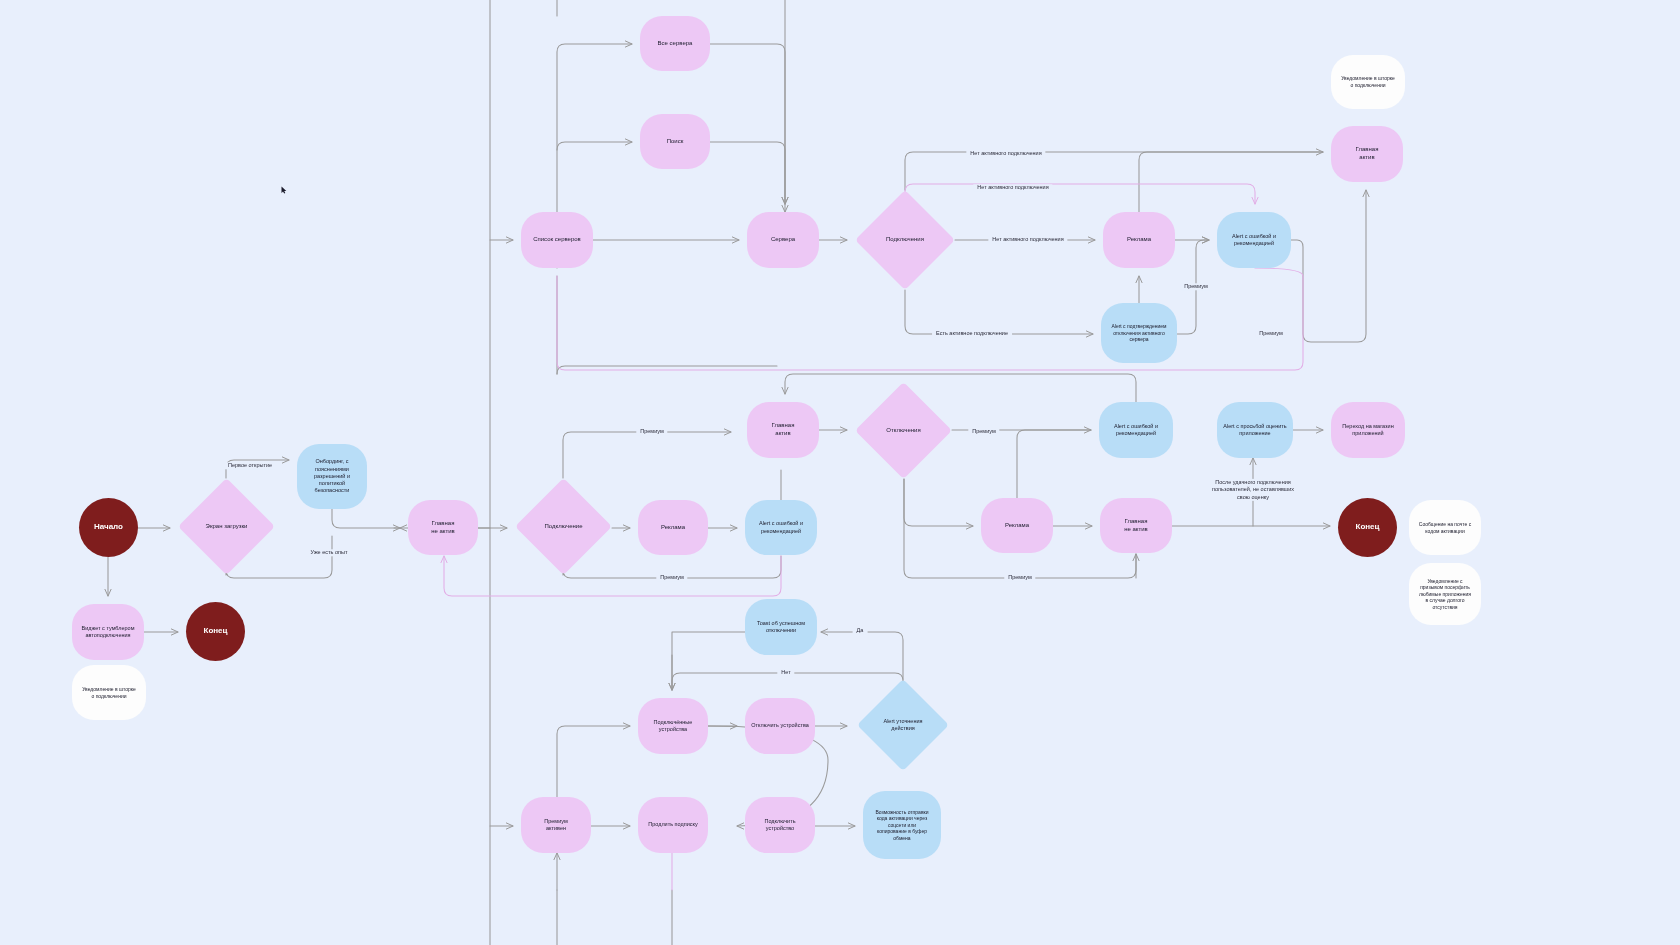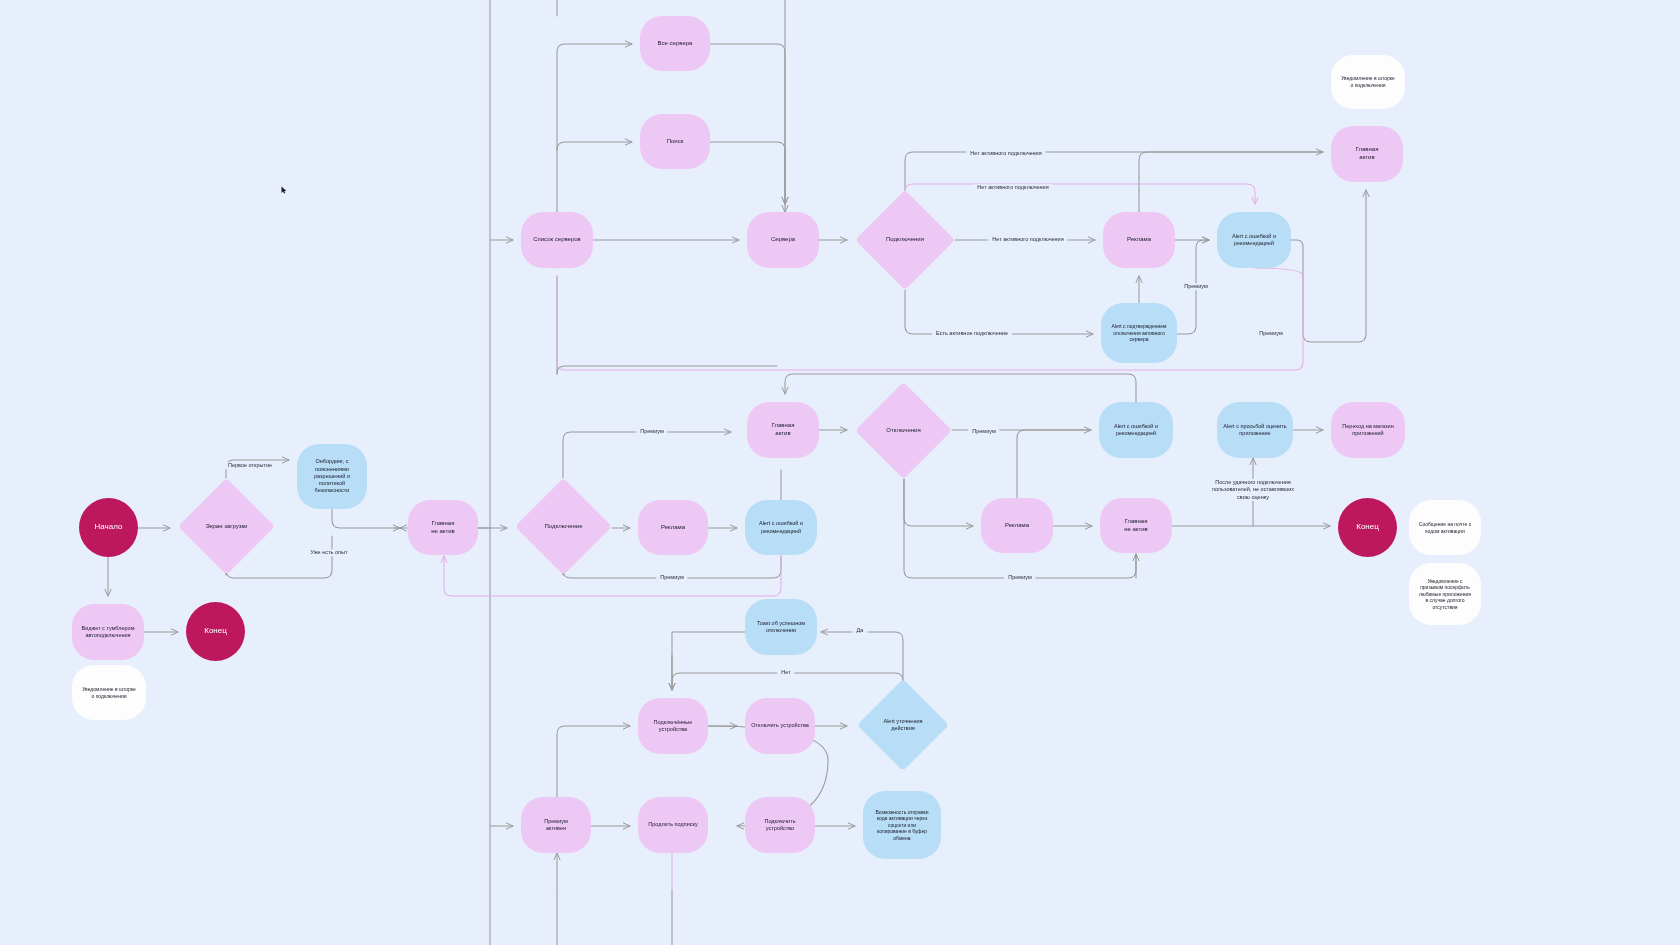--- a/index.html
+++ b/index.html
@@ -42,24 +42,24 @@
     background: #edc8f5;
     border-radius: 22px;
   }
   .n-rounded.blue {
     background: #b8ddf7;
   }
   .n-rounded.white {
     background: #fdfdfd;
   }
   .n-circle {
-    background: #be185d;
+    background: #7f1d1d;
     color: #ffffff;
     border-radius: 50%;
-    font-weight: normal;
+    font-weight: bold;
   }
   .n-diamond-wrap {
     position: absolute;
     z-index: 3;
     display: flex;
     align-items: center;
     justify-content: center;
   }
   .n-diamond-wrap .dshape {
     position: absolute;

